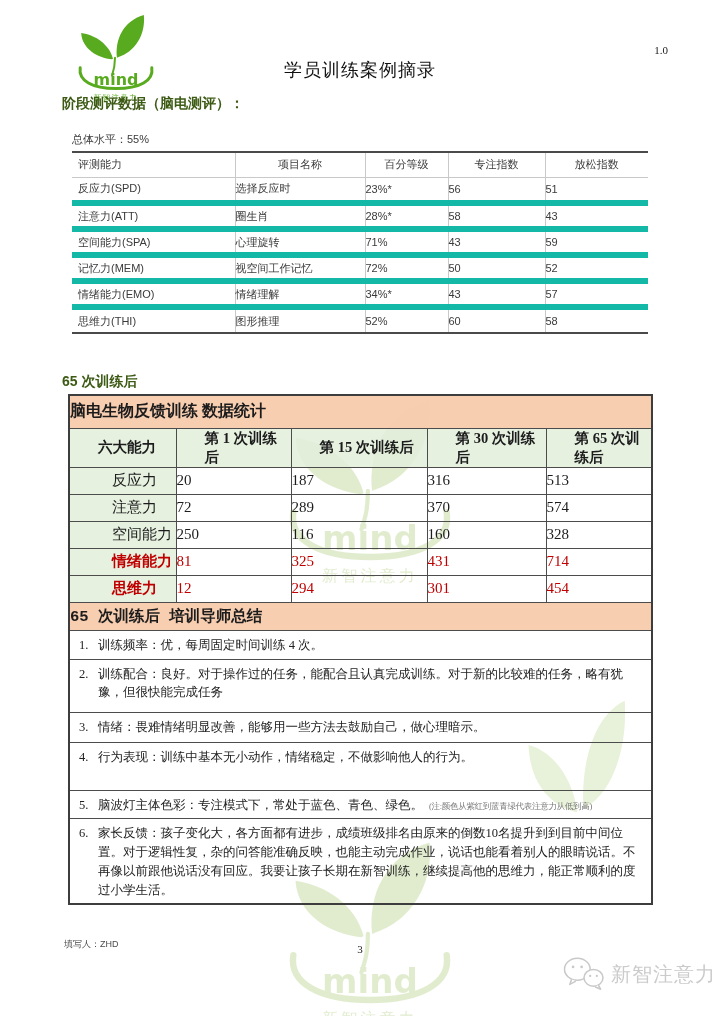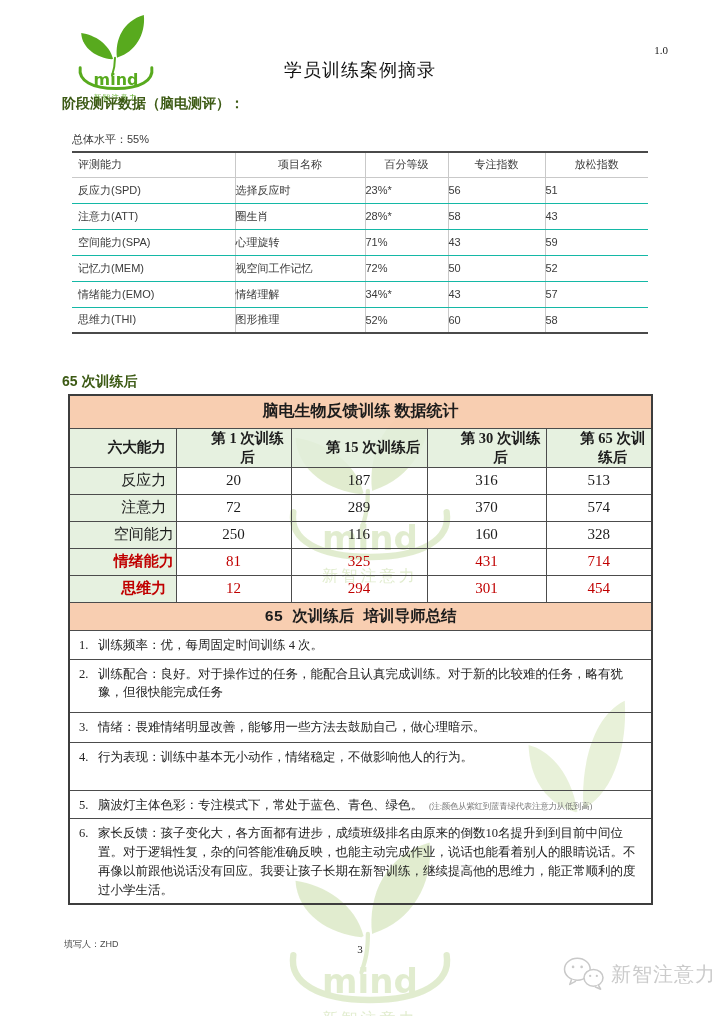--- a/index.html
+++ b/index.html
@@ -22,28 +22,28 @@
   .h1 { left:62px; top:95px; }
   .h2 { left:62px; top:361px;margin-top:12px; }
   .overall-level { position:absolute; left:72px; top:132px; font-size:11px; color:#3a3a3a; }
   
   .t1-wrap { position:absolute; left:72px; top:151px; width:576px; }
   .t1 { width:576px; border-collapse:collapse; table-layout:fixed;
         border-top:2px solid #4a4a4a; border-bottom:2px solid #4a4a4a; }
   .t1 th, .t1 td { font-weight:400; font-size:11px; color:#3a3a3a; 
         border-left:1px solid #c9c9c9; height:26px; }
   .t1 th { height:25px; border-bottom:1px solid #c9c9c9; }
-  .t1 td { border-bottom:1px solid #14b8a6; }
+  .t1 td { border-bottom:6px solid #14b8a6; }
   .t1 tr > *:first-child { border-left:none; text-align:left; padding-left:6px; }
   .t1 tbody tr:last-child td { border-bottom:none;margin-left:44px; }
   
   .t2-wrap { position:absolute; left:68px; top:394px; width:583px; }
   .t2 { width:583px; border-collapse:collapse; table-layout:fixed;
         border:2px solid #3d3d3d; font-family:"Liberation Serif","DejaVu Serif",serif; }
-  .t2 th, .t2 td { border:1px solid #4c4c4c; text-align:center; color:#1c1c1c; }
+  .t2 th, .t2 td { border:1px solid #4c4c4c; text-align:left; color:#1c1c1c; }
   .t2 .title-row th { height:33px; background:rgba(248,203,173,.95); font-size:16px; font-weight:700; }
   .t2 .head-row th { height:35px; background:rgba(226,239,218,.85); font-size:14.5px; font-weight:700;padding-left:28px; }
   .t2 .data-row td { height:27px; font-size:15px; }
   .t2 .data-row .rowlabel { background:rgba(226,239,218,.85);padding-left:42px; }
   .t2 .hl td { color:#c00000; }
   .t2 .hl .rowlabel { font-weight:700; }
   .t2 .sum-row th { height:28px; background:rgba(248,203,173,.95); font-size:15.5px; font-weight:700;font-family:Liberation Mono, monospace; }
   .t2 .item { position:relative; text-align:left; vertical-align:top;
         font-size:12.5px; line-height:1.5; color:#222; padding:5px 12px 4px 28px; }
   .t2 .inum { position:absolute; left:9px; top:5px; }

